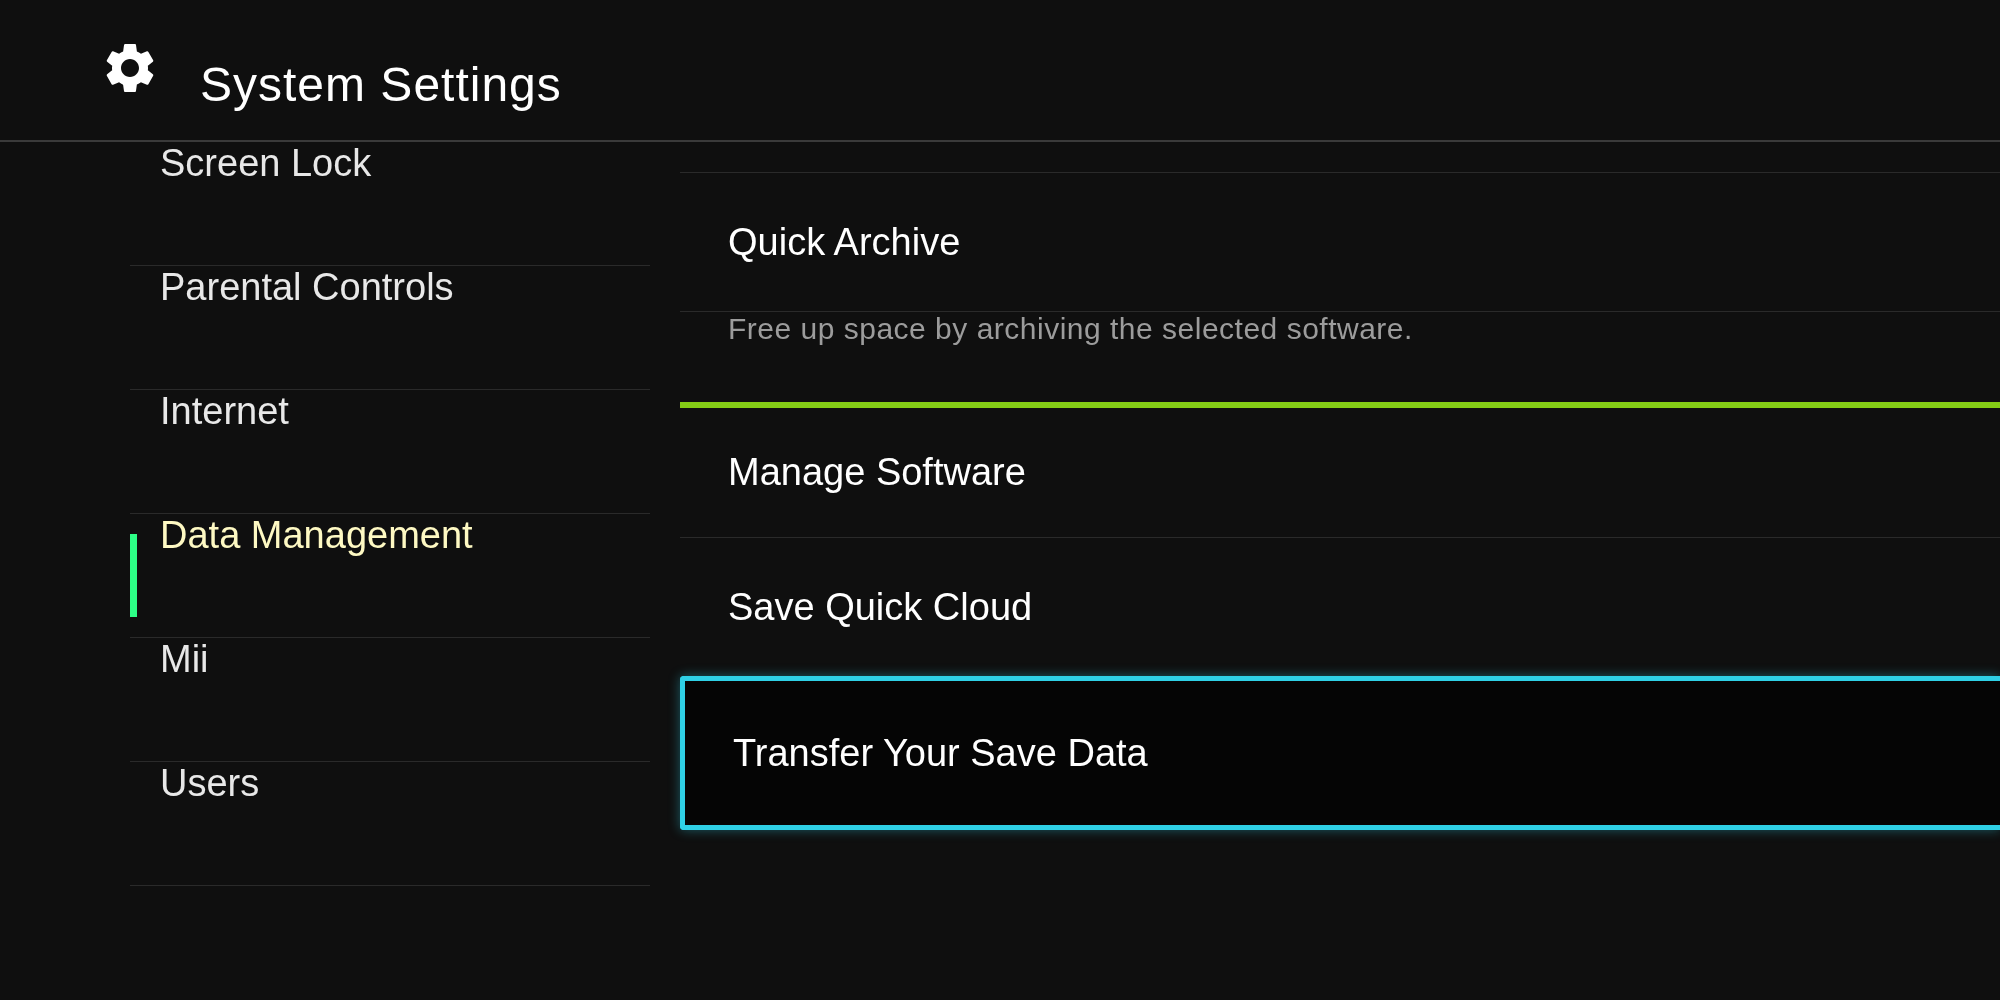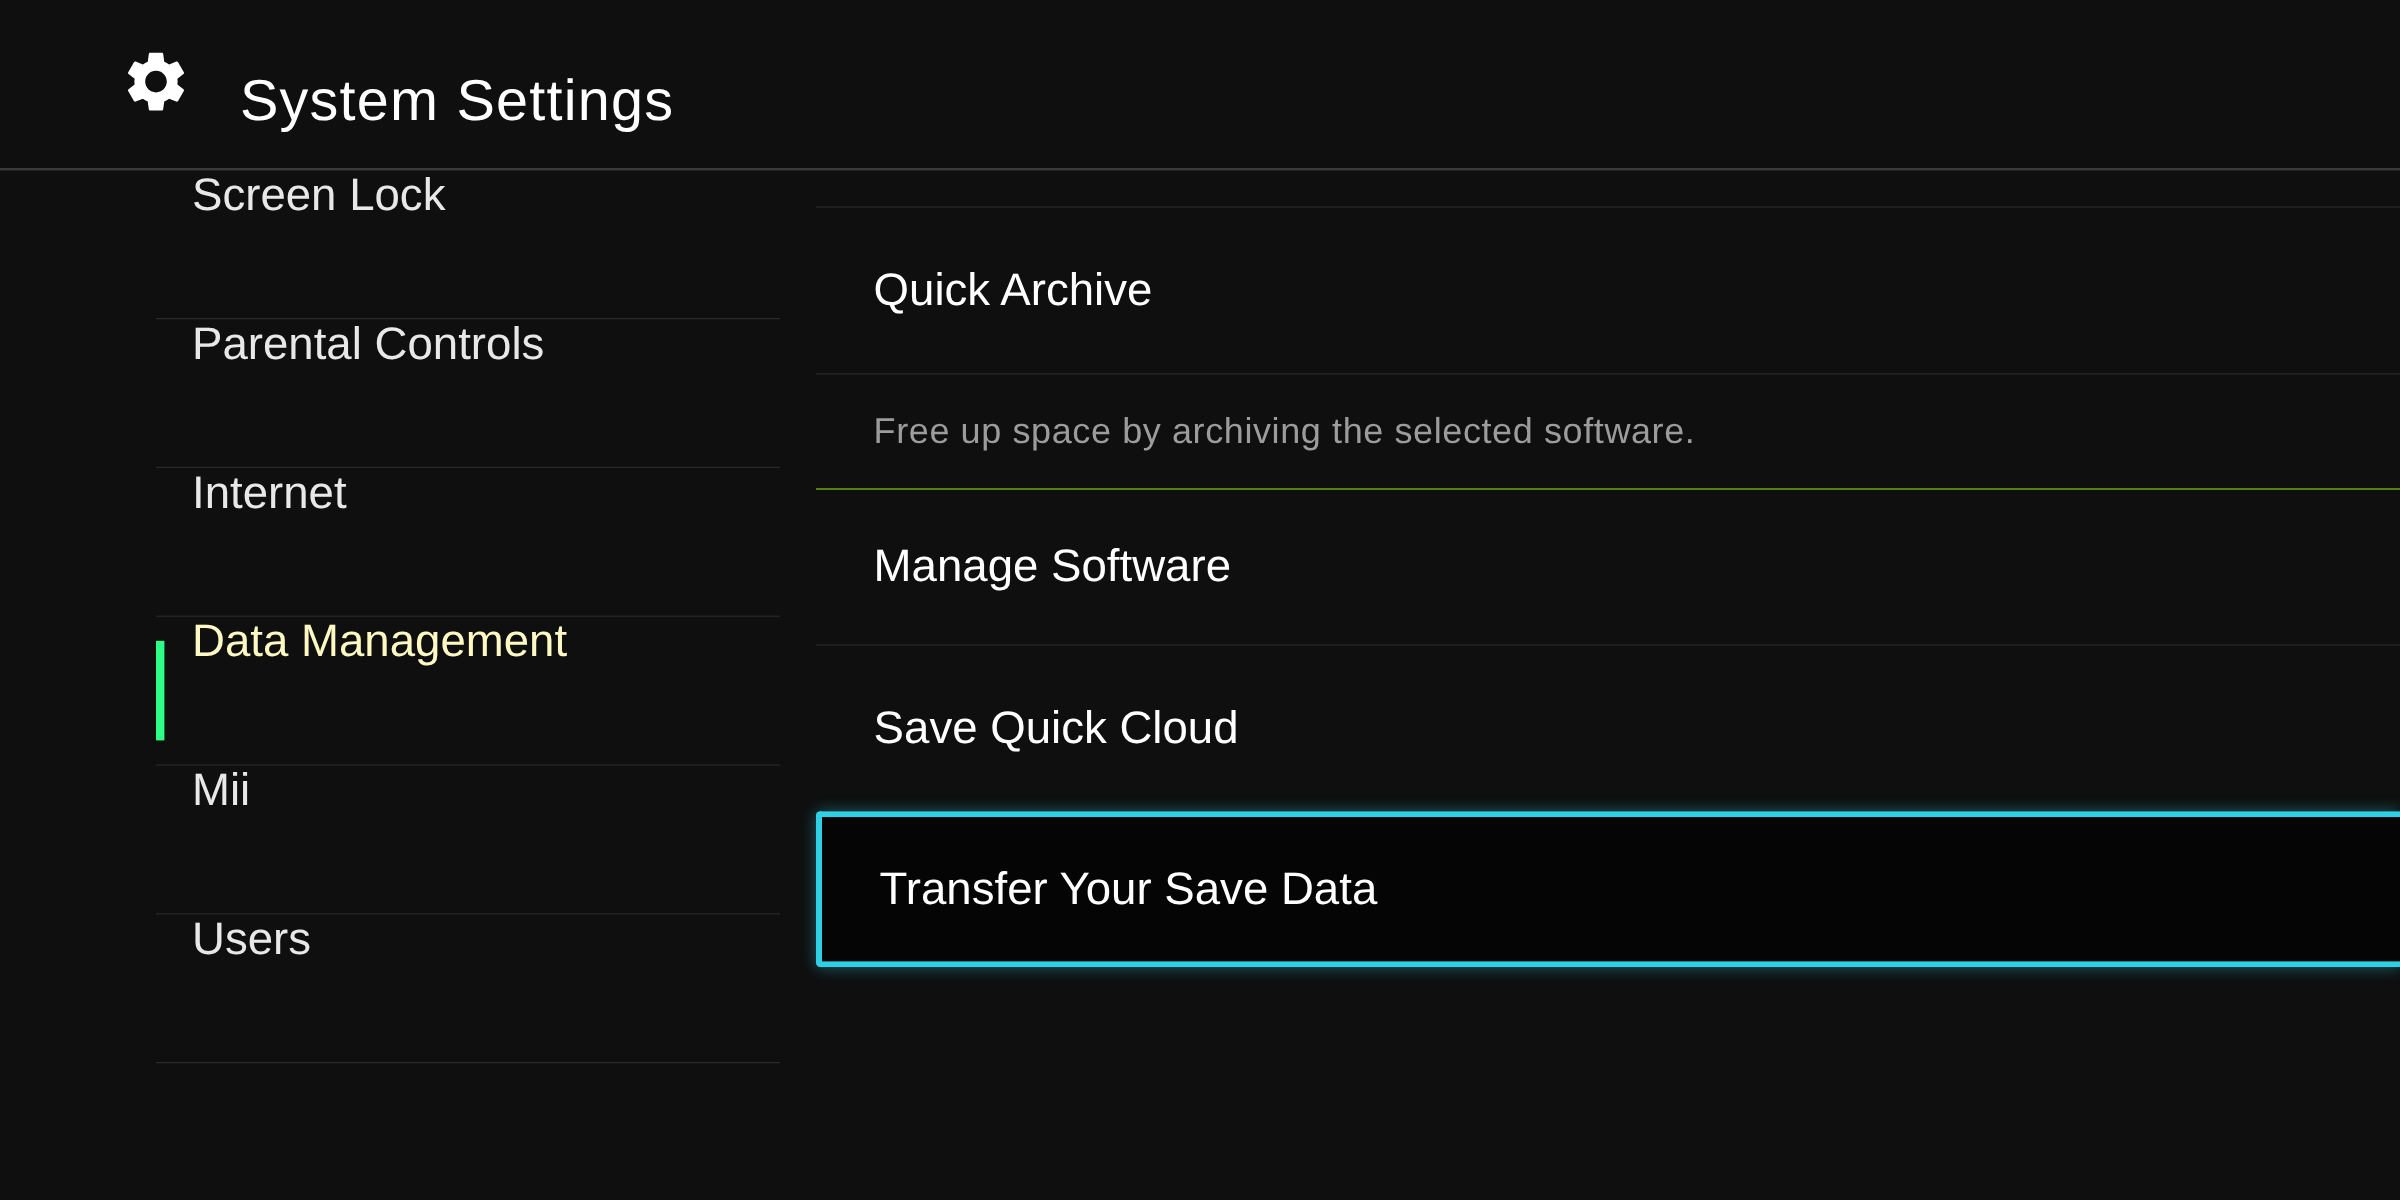--- a/index.html
+++ b/index.html
@@ -106,43 +106,43 @@
 
     .main-row-label {
       font-size: 38px;
       color: #ffffff;
       font-weight: 400;
     }
 
     .desc-row {
       height: 96px;
       display: flex;
-      align-items: center;
+      align-items: flex-start;
       padding-left: 48px;
-      border-bottom: 1px solid #84cc16;
+      border-bottom: 6px solid #84cc16;
     }
 
     .desc-text {
       font-size: 30px;
       color: #9c9c9c;
       font-weight: 400;
       letter-spacing: 0.5px;
     }
 
     .main-row.tall {
       height: 130px;
     }
 
     .main-row.highlighted {
       border: 5px solid #2fd0e6;
       border-right: none;
       background: #050505;
       border-radius: 4px 0 0 4px;
       box-shadow: 0 0 12px rgba(47, 208, 230, 0.4);
-      height: 130px;
+      height: 154px;
       margin-top: -2px;
       margin-bottom: -2px;
       z-index: 2;
     }
 
     .main-row.last {
       border-bottom: none;
     }
   </style>
 </head>

